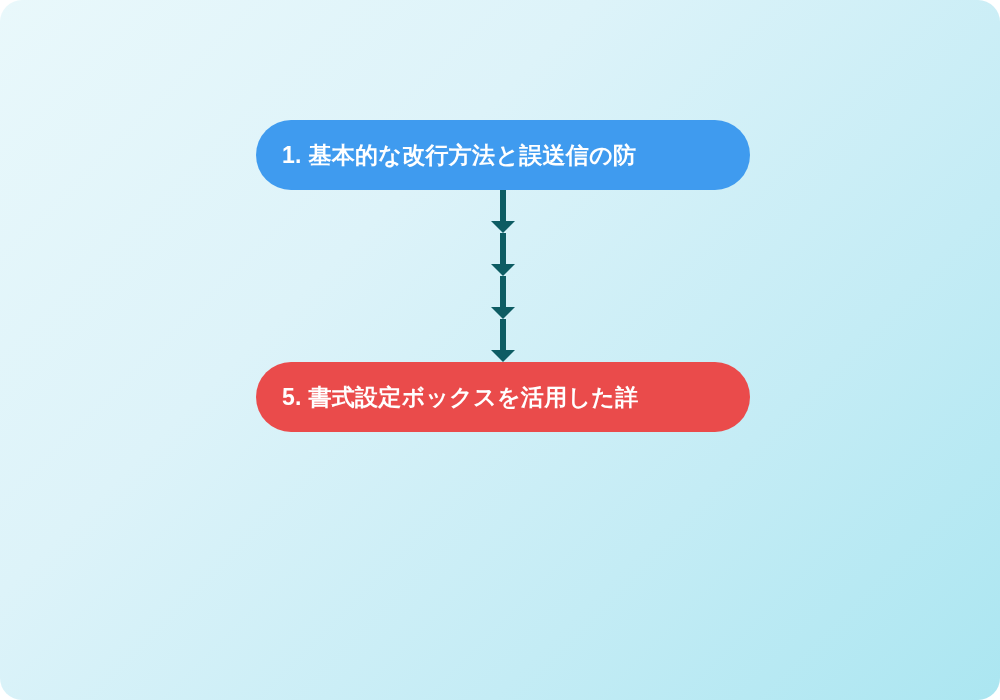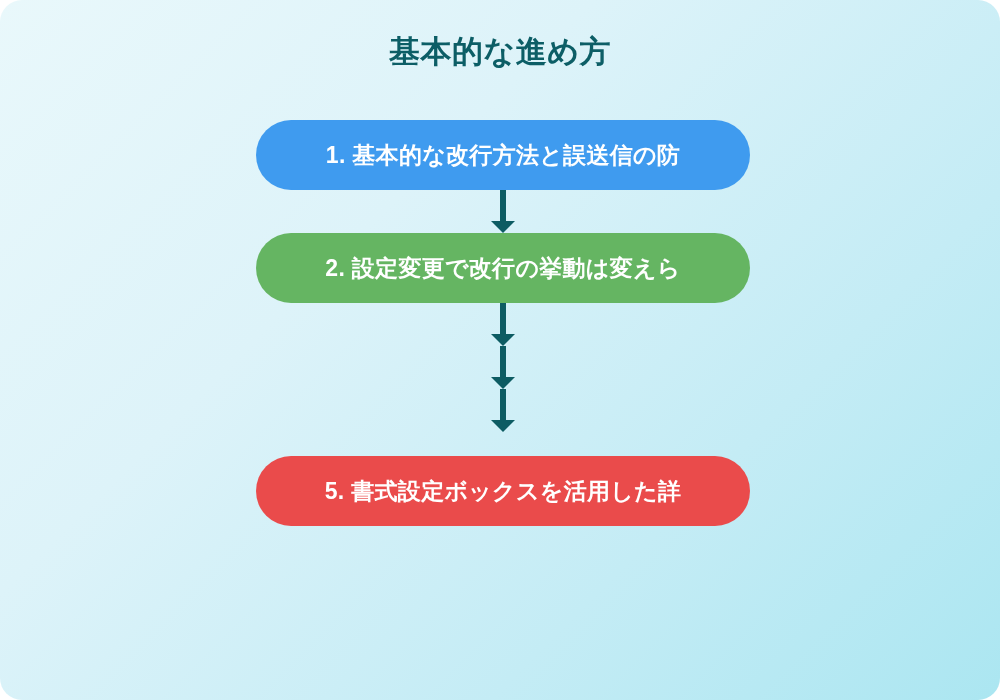--- a/index.html
+++ b/index.html
@@ -45,21 +45,21 @@
     width: 494px;
   }
 
   .flow-step {
     position: relative;
     width: 494px;
     height: 70px;
     border-radius: 35px;
     display: flex;
     align-items: center;
-    justify-content: center;
+    justify-content: flex-start;
     box-sizing: border-box;
     padding: 16px 26px;
   }
 
   .flow-label {
     color: #ffffff;
     font-size: 23px;
     font-weight: bold;
     line-height: 30px;
     text-align: center;
@@ -79,51 +79,47 @@
     top: 0;
     transform: translateX(-50%);
     display: block;
   }
 </style>
 </head>
 <body>
 
 <div id="canvas">
 
-  <div id="title">基本的な進め方</div>
 
   <div id="flow">
       <div class="flow-step" style="background: rgb(63, 155, 239);">
         <div class="flow-label">1. 基本的な改行方法と誤送信の防</div>
-      </div>
-      <div class="connector">
-        <svg width="34" height="43" viewBox="0 0 34 43">
-          <rect x="14" y="0" width="6" height="33" fill="#0d5c63"></rect>
-          <polygon points="5,31 29,31 17,43" fill="#0d5c63"></polygon>
-        </svg>
-      </div>
-      <div class="flow-step" style="background: rgb(101, 181, 98);">
-        <div class="flow-label">2. 設定変更で改行の挙動は変えら</div>
       </div>
       <div class="connector">
         <svg width="34" height="43" viewBox="0 0 34 43">
           <rect x="14" y="0" width="6" height="33" fill="#0d5c63"></rect>
           <polygon points="5,31 29,31 17,43" fill="#0d5c63"></polygon>
         </svg>
       </div>
       <div class="connector">
         <svg width="34" height="43" viewBox="0 0 34 43">
           <rect x="14" y="0" width="6" height="33" fill="#0d5c63"></rect>
           <polygon points="5,31 29,31 17,43" fill="#0d5c63"></polygon>
         </svg>
       </div>
       <div class="connector">
         <svg width="34" height="43" viewBox="0 0 34 43">
           <rect x="14" y="0" width="6" height="33" fill="#0d5c63"></rect>
           <polygon points="5,31 29,31 17,43" fill="#0d5c63"></polygon>
         </svg>
       </div>
-      <div class="flow-step" style="background: rgb(234, 75, 75); margin-top: 24px;">
+      <div class="connector">
+        <svg width="34" height="43" viewBox="0 0 34 43">
+          <rect x="14" y="0" width="6" height="33" fill="#0d5c63"></rect>
+          <polygon points="5,31 29,31 17,43" fill="#0d5c63"></polygon>
+        </svg>
+      </div>
+      <div class="flow-step" style="background: rgb(234, 75, 75);">
         <div class="flow-label">5. 書式設定ボックスを活用した詳</div>
       </div>
     </div>
 
 </div>
 
 </body></html>

